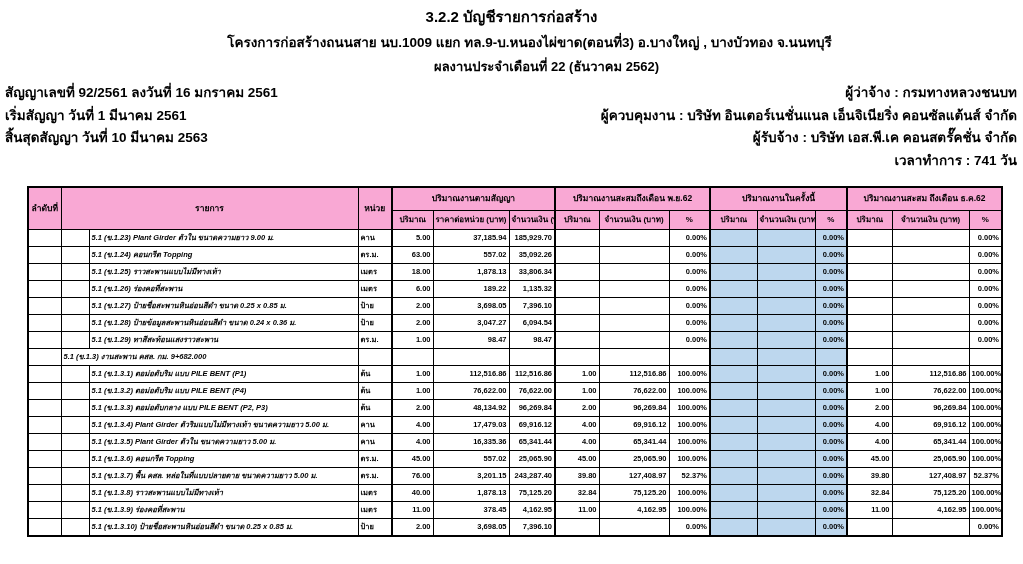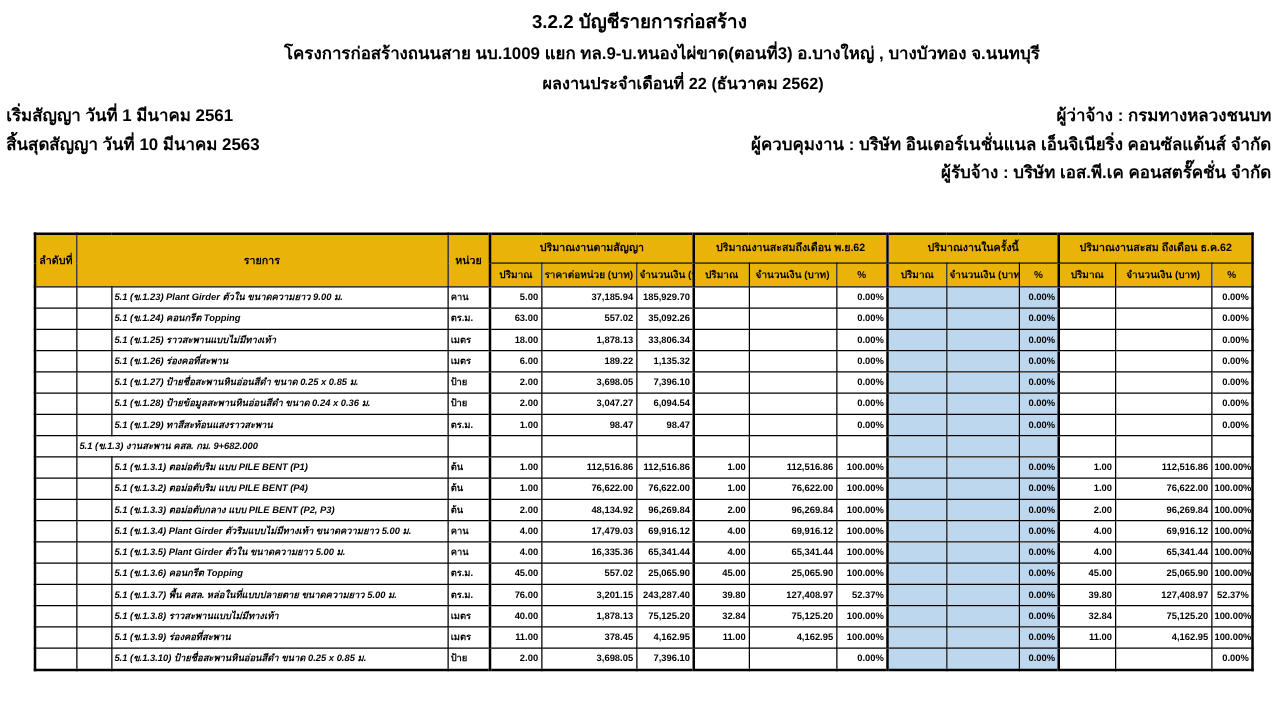--- a/index.html
+++ b/index.html
@@ -7,48 +7,50 @@
   .page{position:relative;width:1023px;height:564px;overflow:hidden;background:#fff;}
   .center-line{position:absolute;left:0;width:100%;text-align:center;font-weight:bold;}
   .title{top:5px;font-size:15px;}
   .subtitle{top:31px;font-size:13.5px;padding-left:18px;}
   .period{top:56px;font-size:13px;padding-left:35px;}
   .info-left{position:absolute;top:82px;left:5px;font-size:13.5px;font-weight:bold;line-height:22.5px;white-space:nowrap;}
   .info-right{position:absolute;top:82px;right:6px;font-size:13.5px;font-weight:bold;line-height:22.5px;text-align:right;white-space:nowrap;}
 
   table.boq{position:absolute;top:186px;left:27px;border-collapse:collapse;table-layout:fixed;width:974px;border:2px solid #000;}
   .boq th,.boq td{border:1px solid #000;padding:0 2px;overflow:hidden;white-space:nowrap;font-weight:bold;}
-  .boq thead th{background:#eab308;text-align:center;font-size:8px;line-height:1.1;}
+  .boq thead th{background:#f9a8d4;text-align:center;font-size:8px;line-height:1.1;}
   .boq thead tr.h1 th{height:22px;font-size:8.5px;}
   .boq thead tr.h2 th{height:18px;}
   .boq tbody td{height:16px;font-size:7.5px;line-height:1.05;}
   .boq td.num{text-align:right;}
   .boq td.ctr{text-align:left;}
   .boq td.name{text-align:left;font-style:italic;}
   .boq td.cur{background:#BDD7EE;}
   .boq .gs{border-left-width:2px;}
 </style>
 </head>
 <body>
 
 <div class="page">
 
   <div class="center-line title">3.2.2 บัญชีรายการก่อสร้าง</div>
   <div class="center-line subtitle">โครงการก่อสร้างถนนสาย นบ.1009 แยก ทล.9-บ.หนองไผ่ขาด(ตอนที่3)  อ.บางใหญ่ , บางบัวทอง จ.นนทบุรี</div>
   <div class="center-line period">ผลงานประจำเดือนที่ 22 (ธันวาคม 2562)</div>
 
   <div class="info-left">
+    <div>สัญญาเลขที่ 92/2561 ลงวันที่ 16 มกราคม 2561</div>
     <div>เริ่มสัญญา  วันที่ 1 มีนาคม 2561</div>
     <div>สิ้นสุดสัญญา  วันที่ 10 มีนาคม 2563</div>
   </div>
 
   <div class="info-right">
     <div>ผู้ว่าจ้าง : กรมทางหลวงชนบท</div>
     <div>ผู้ควบคุมงาน : บริษัท อินเตอร์เนชั่นแนล เอ็นจิเนียริ่ง คอนซัลแต้นส์ จำกัด</div>
     <div>ผู้รับจ้าง : บริษัท เอส.พี.เค คอนสตรั๊คชั่น จำกัด</div>
+    <div>เวลาทำการ : 741 วัน</div>
   </div>
 
   <table class="boq">
     <colgroup>
       <col style="width:33px">
         <col style="width:28px">
         <col style="width:269px">
         <col style="width:34px">
       <col style="width:41px">
         <col style="width:76px">

